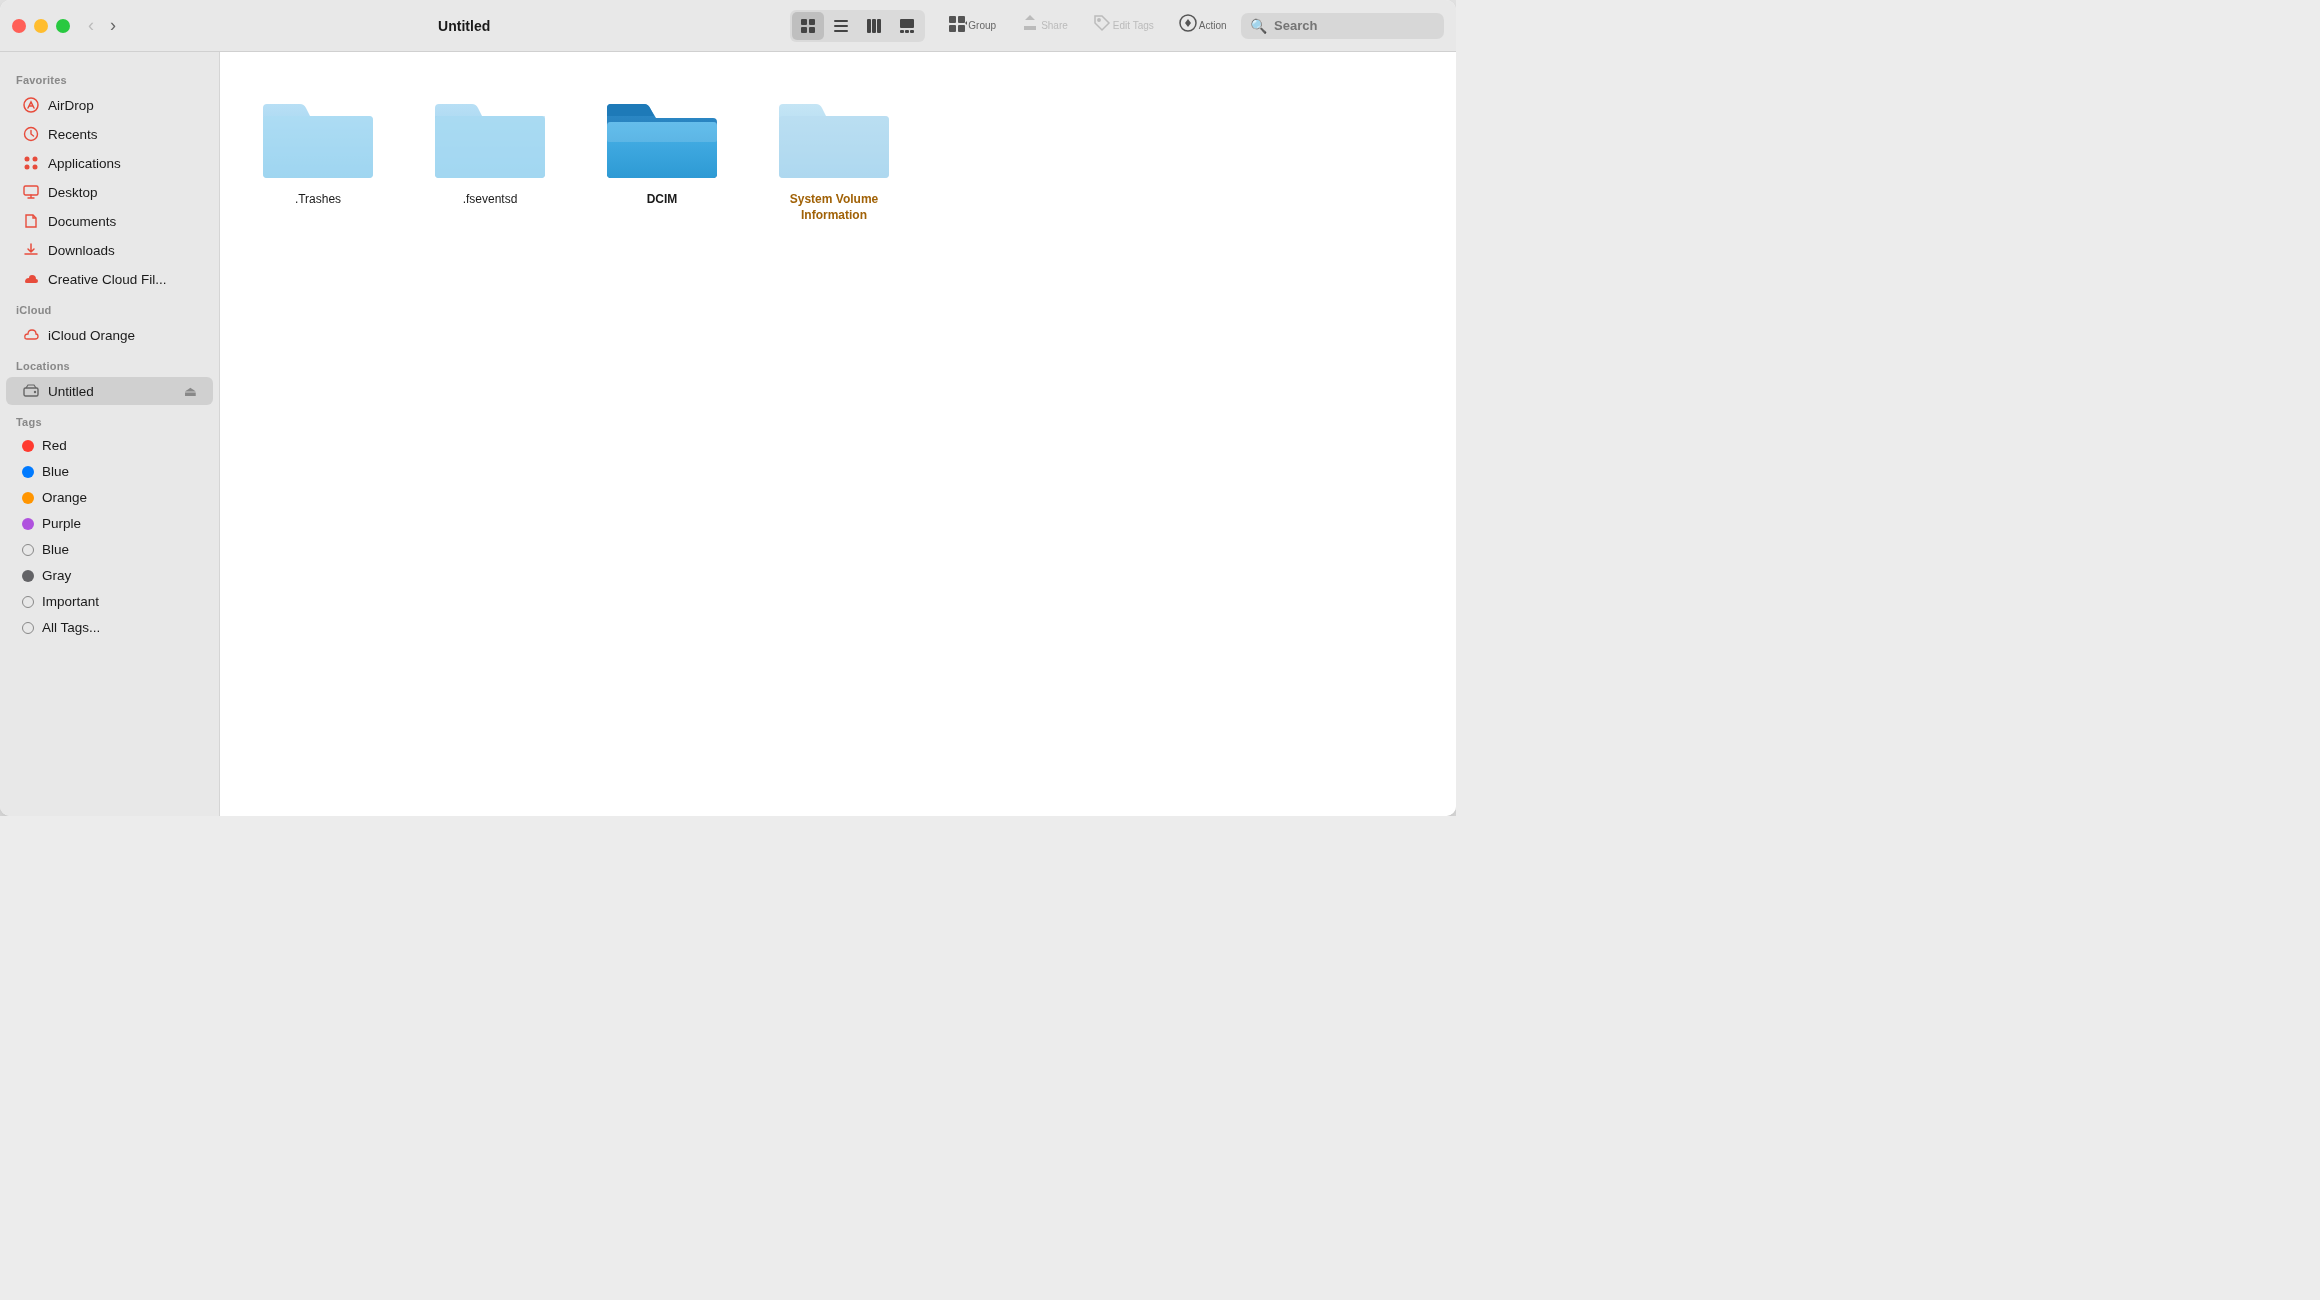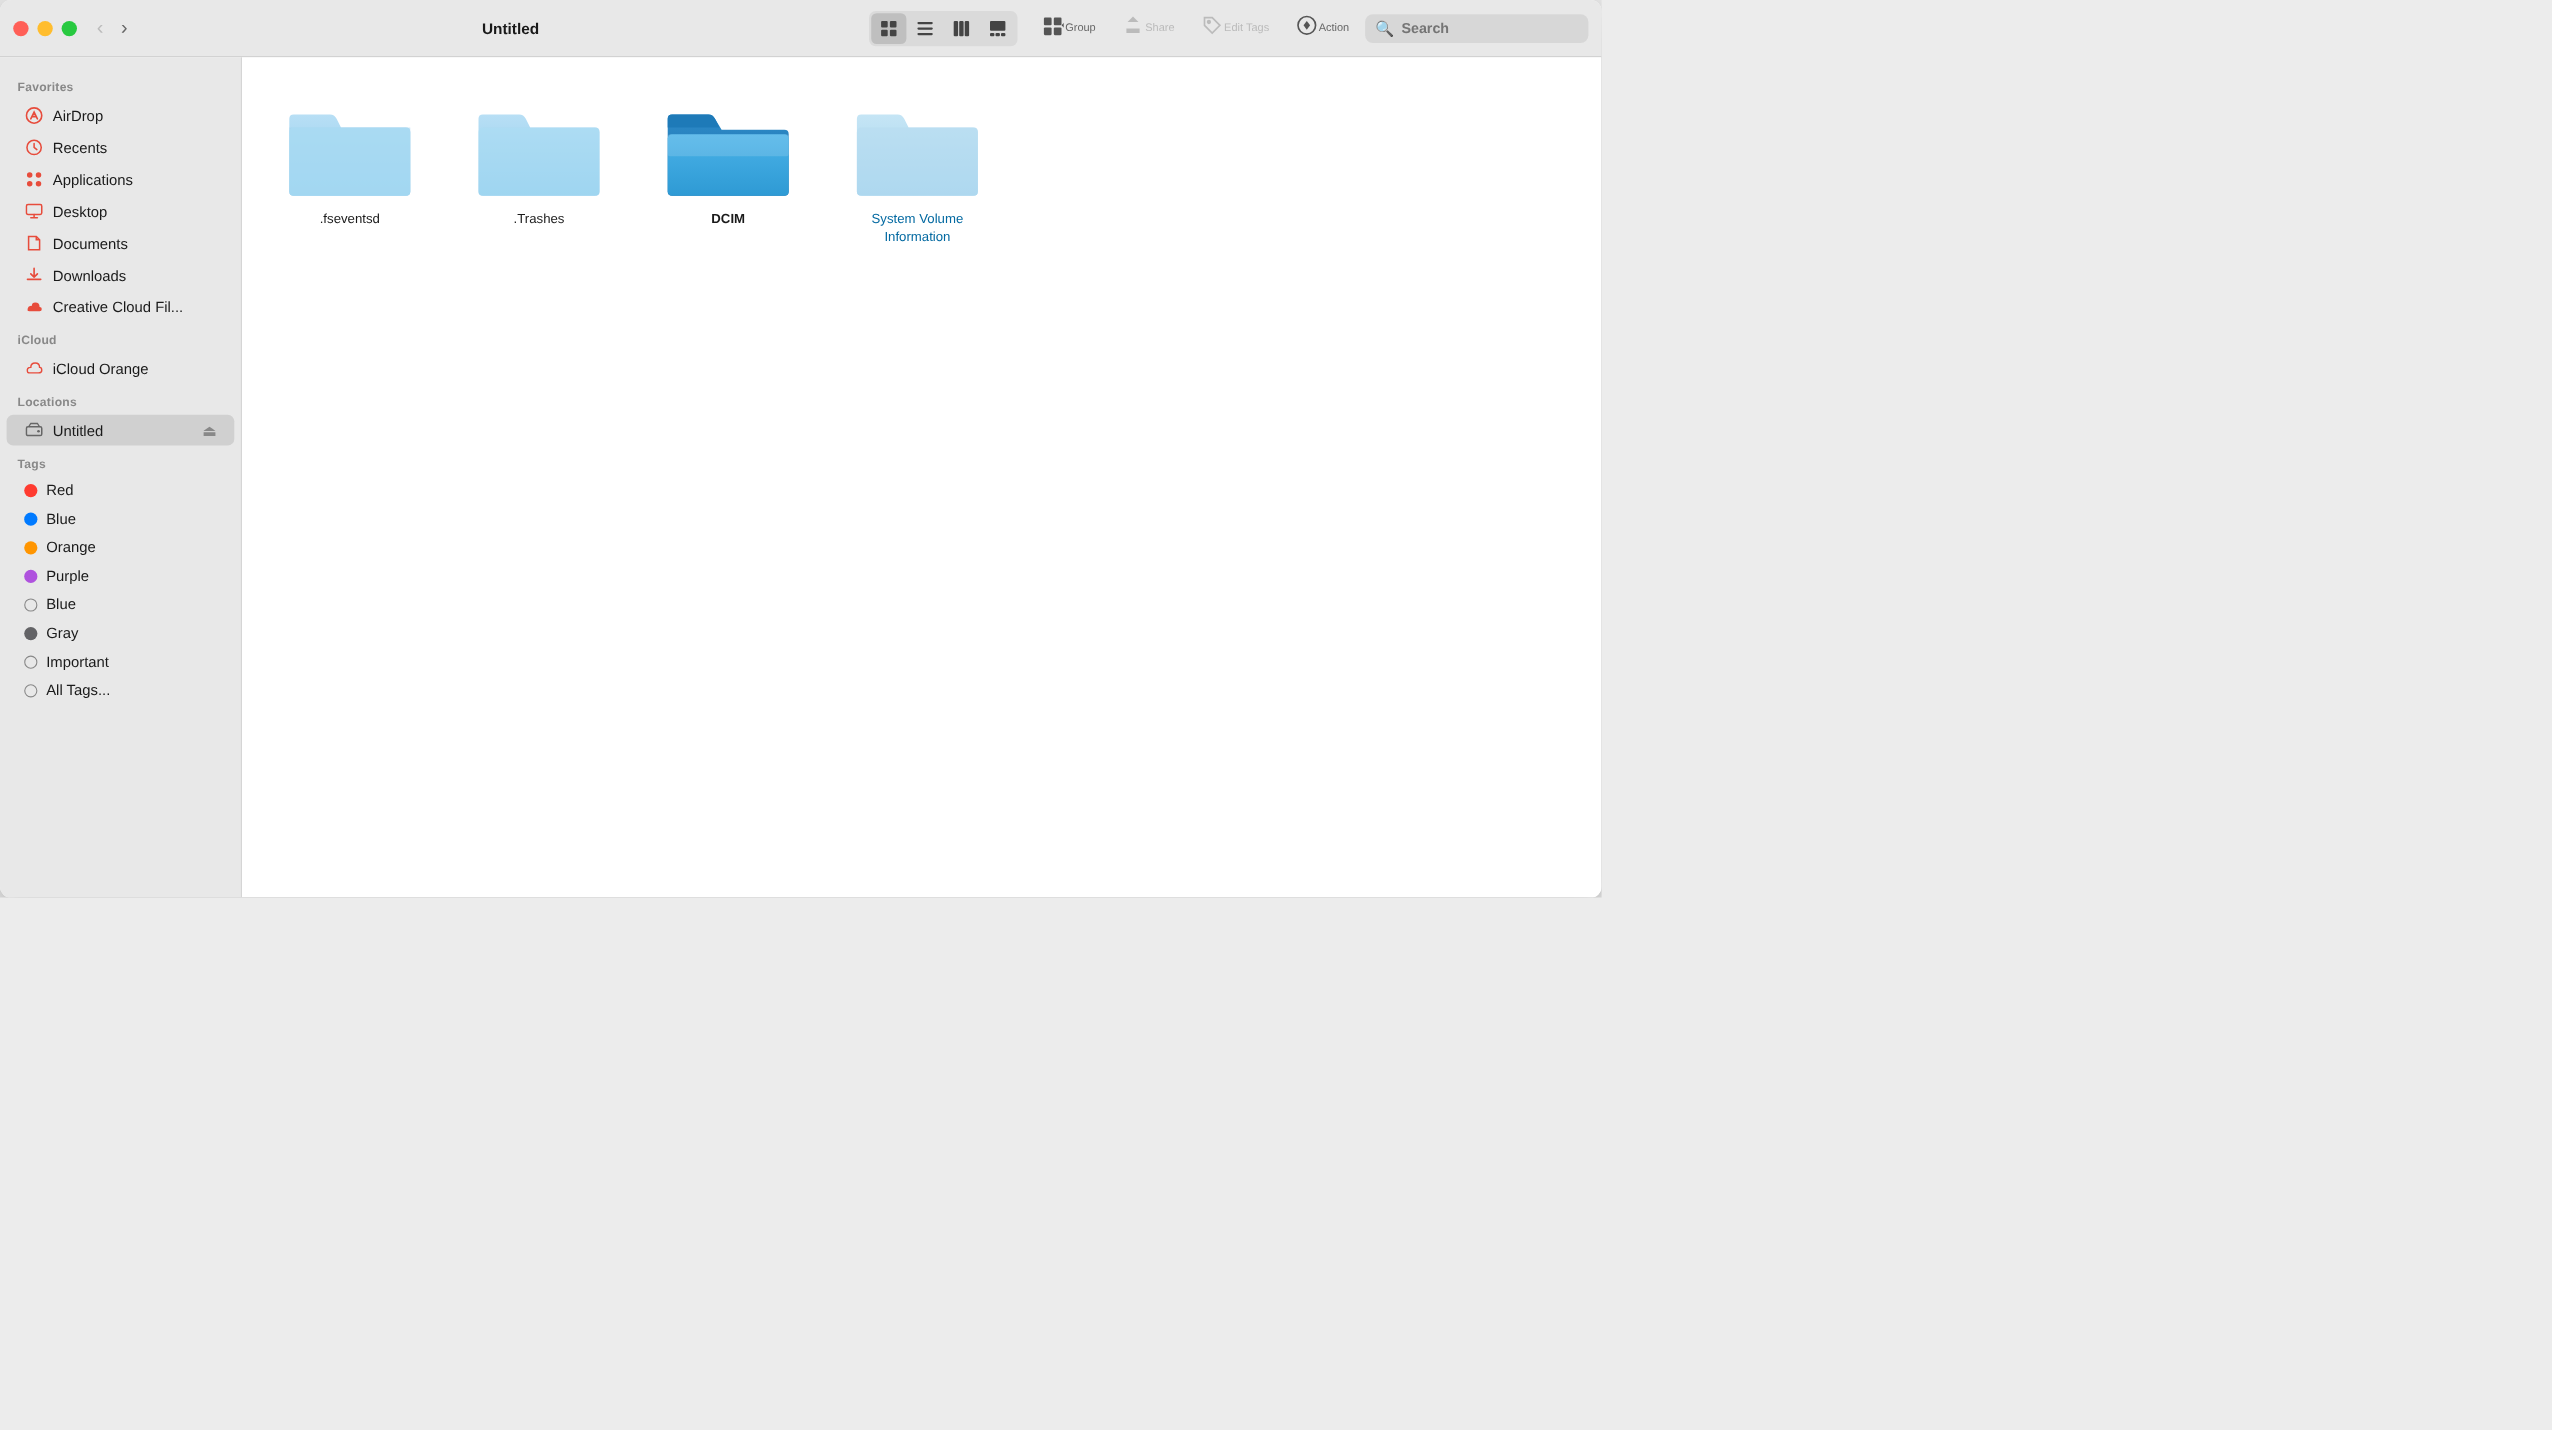--- a/index.html
+++ b/index.html
@@ -250,21 +250,21 @@
 
     .file-name {
       margin-top: 6px;
       font-size: 12px;
       color: #1a1a1a;
       text-align: center;
       word-break: break-word;
       line-height: 1.3;
       max-width: 130px;
     }
-    .file-name.muted { color: #0369a1; }
+    .file-name.muted { color: #a16207; font-weight: bold; }
     .file-name.bold { font-weight: 700; }
 
     
     .sidebar::-webkit-scrollbar { width: 6px; }
     .sidebar::-webkit-scrollbar-thumb { background: rgba(0,0,0,0.2); border-radius: 3px; }
   </style>
 </head>
 <body>
 
 <div class="window">
@@ -501,55 +501,55 @@
         <span class="si-label">Important</span>
       </div>
       <div class="sidebar-item">
         <span class="tag-dot outline"></span>
         <span class="si-label">All Tags...</span>
       </div>
     </div>
 
     <div class="content">
       <div class="file-grid">
+
+        <div class="file-item">
+          <div class="folder-icon folder-light">
+            <svg viewBox="0 0 120 100" xmlns="http://www.w3.org/2000/svg">
+              <defs>
+                <linearGradient id="folderGrad2" x1="0" y1="0" x2="0" y2="1">
+                  <stop offset="0%" stop-color="#b8dff5"></stop>
+                  <stop offset="100%" stop-color="#8ecbec"></stop>
+                </linearGradient>
+              </defs>
+              <path d="M5 22 Q5 18 9 18 L42 18 Q46 18 48 22 L52 30 L111 30 Q115 30 115 34 L115 88 Q115 92 111 92 L9 92 Q5 92 5 88 Z" fill="url(#folderGrad2)"></path>
+              <rect x="5" y="30" width="110" height="62" rx="4" fill="#aadcf4" opacity="0.6"></rect>
+            </svg>
+          </div>
+          <div class="file-name">.Trashes</div>
+        </div>
 
         <div class="file-item">
           <div class="folder-icon folder-light">
             <svg viewBox="0 0 120 100" xmlns="http://www.w3.org/2000/svg">
               <defs>
                 <linearGradient id="folderGrad1" x1="0" y1="0" x2="0" y2="1">
                   <stop offset="0%" stop-color="#b8dff5"></stop>
                   <stop offset="100%" stop-color="#8ecbec"></stop>
                 </linearGradient>
               </defs>
               <path d="M5 22 Q5 18 9 18 L42 18 Q46 18 48 22 L52 30 L111 30 Q115 30 115 34 L115 88 Q115 92 111 92 L9 92 Q5 92 5 88 Z" fill="url(#folderGrad1)"></path>
               <path d="M5 30 L115 30 L115 88 Q115 92 111 92 L9 92 Q5 92 5 88 Z" fill="#9fd4ef" opacity="0.5"></path>
               <rect x="5" y="30" width="110" height="62" rx="4" fill="#aadcf4" opacity="0.6"></rect>
             </svg>
           </div>
           <div class="file-name">.fseventsd</div>
         </div>
 
         <div class="file-item">
-          <div class="folder-icon folder-light">
-            <svg viewBox="0 0 120 100" xmlns="http://www.w3.org/2000/svg">
-              <defs>
-                <linearGradient id="folderGrad2" x1="0" y1="0" x2="0" y2="1">
-                  <stop offset="0%" stop-color="#b8dff5"></stop>
-                  <stop offset="100%" stop-color="#8ecbec"></stop>
-                </linearGradient>
-              </defs>
-              <path d="M5 22 Q5 18 9 18 L42 18 Q46 18 48 22 L52 30 L111 30 Q115 30 115 34 L115 88 Q115 92 111 92 L9 92 Q5 92 5 88 Z" fill="url(#folderGrad2)"></path>
-              <rect x="5" y="30" width="110" height="62" rx="4" fill="#aadcf4" opacity="0.6"></rect>
-            </svg>
-          </div>
-          <div class="file-name">.Trashes</div>
-        </div>
-
-        <div class="file-item">
           <div class="folder-icon">
             <svg viewBox="0 0 120 100" xmlns="http://www.w3.org/2000/svg">
               <defs>
                 <linearGradient id="folderGradDark" x1="0" y1="0" x2="0" y2="1">
                   <stop offset="0%" stop-color="#2e8bc9"></stop>
                   <stop offset="100%" stop-color="#1a6ea8"></stop>
                 </linearGradient>
                 <linearGradient id="folderFrontDark" x1="0" y1="0" x2="0" y2="1">
                   <stop offset="0%" stop-color="#4ab2e8"></stop>
                   <stop offset="100%" stop-color="#2e9ad4"></stop>

